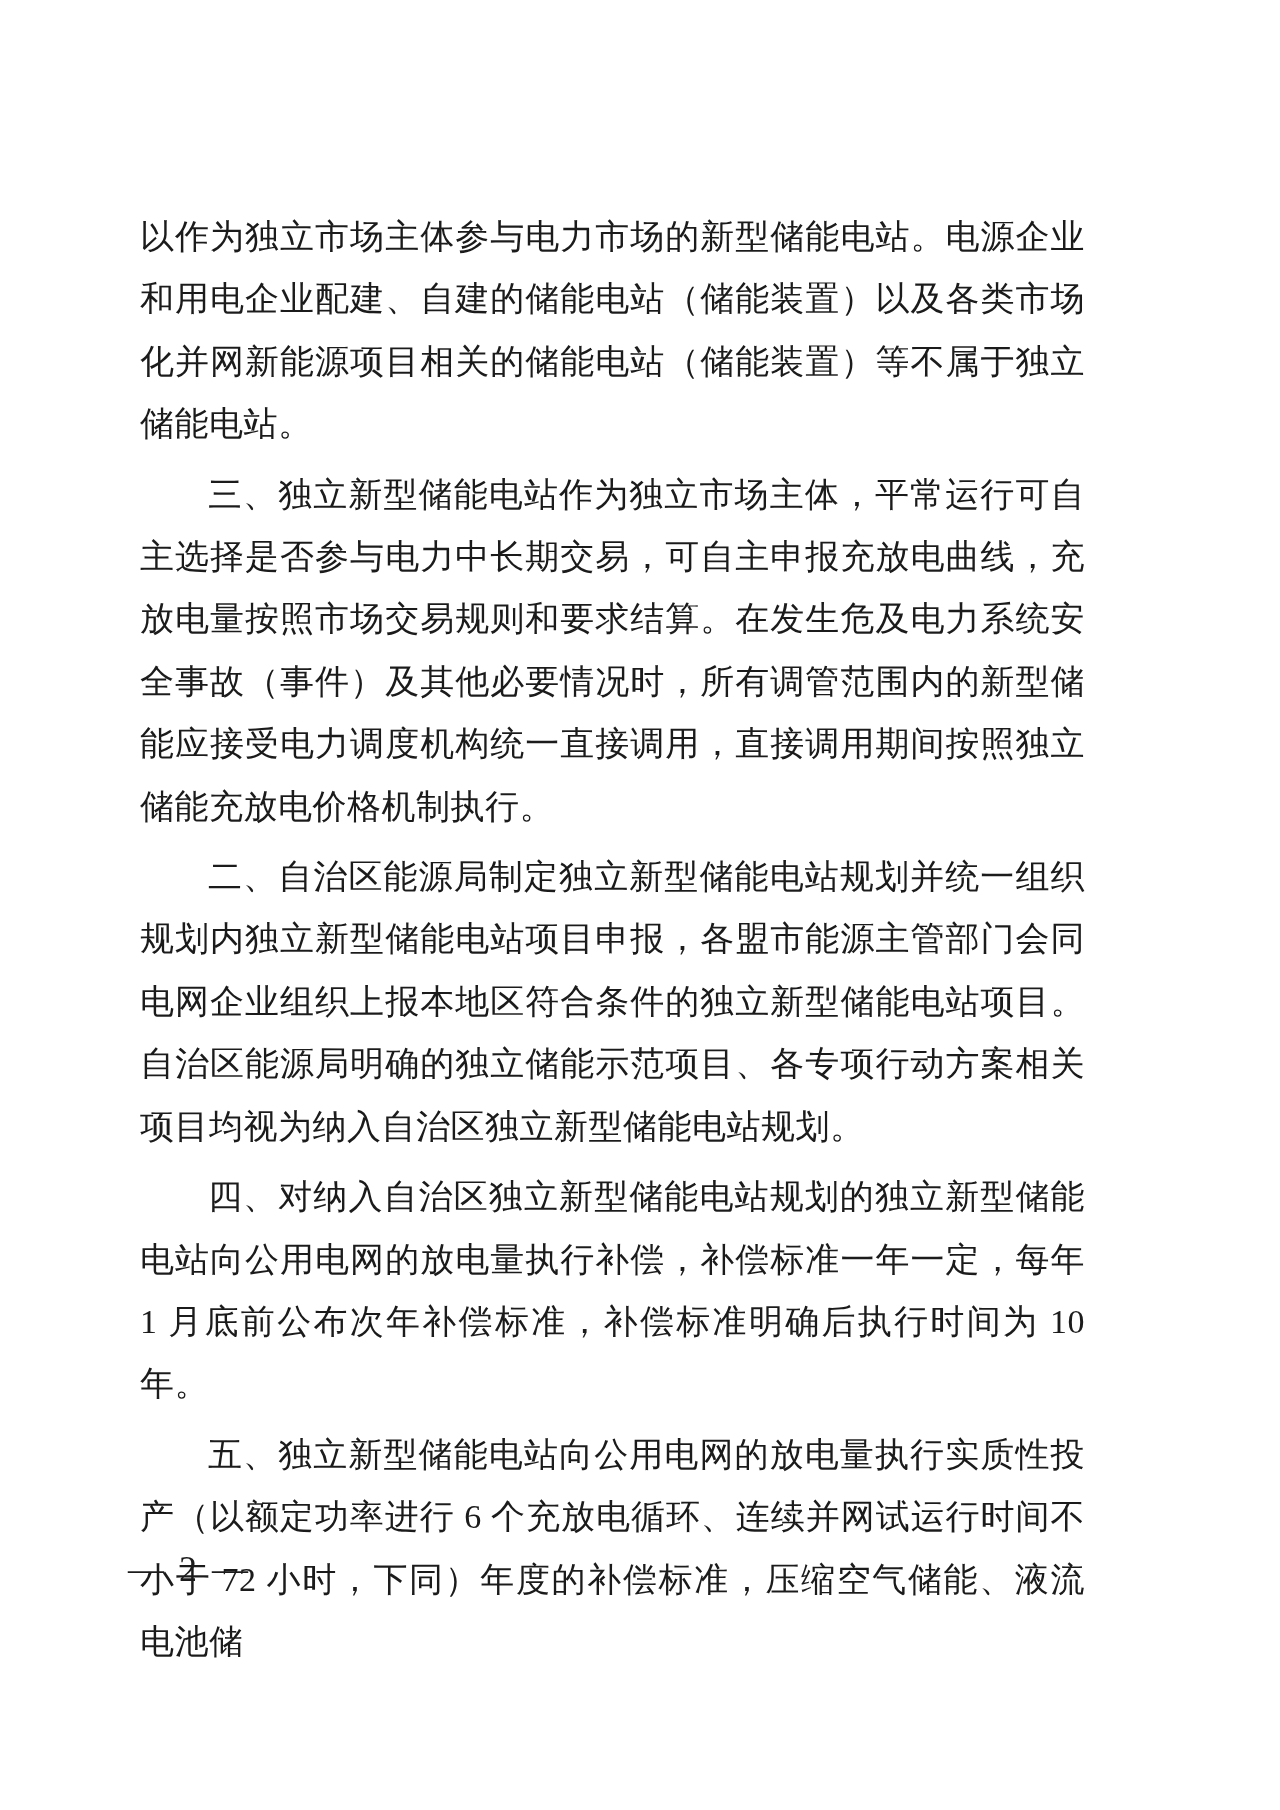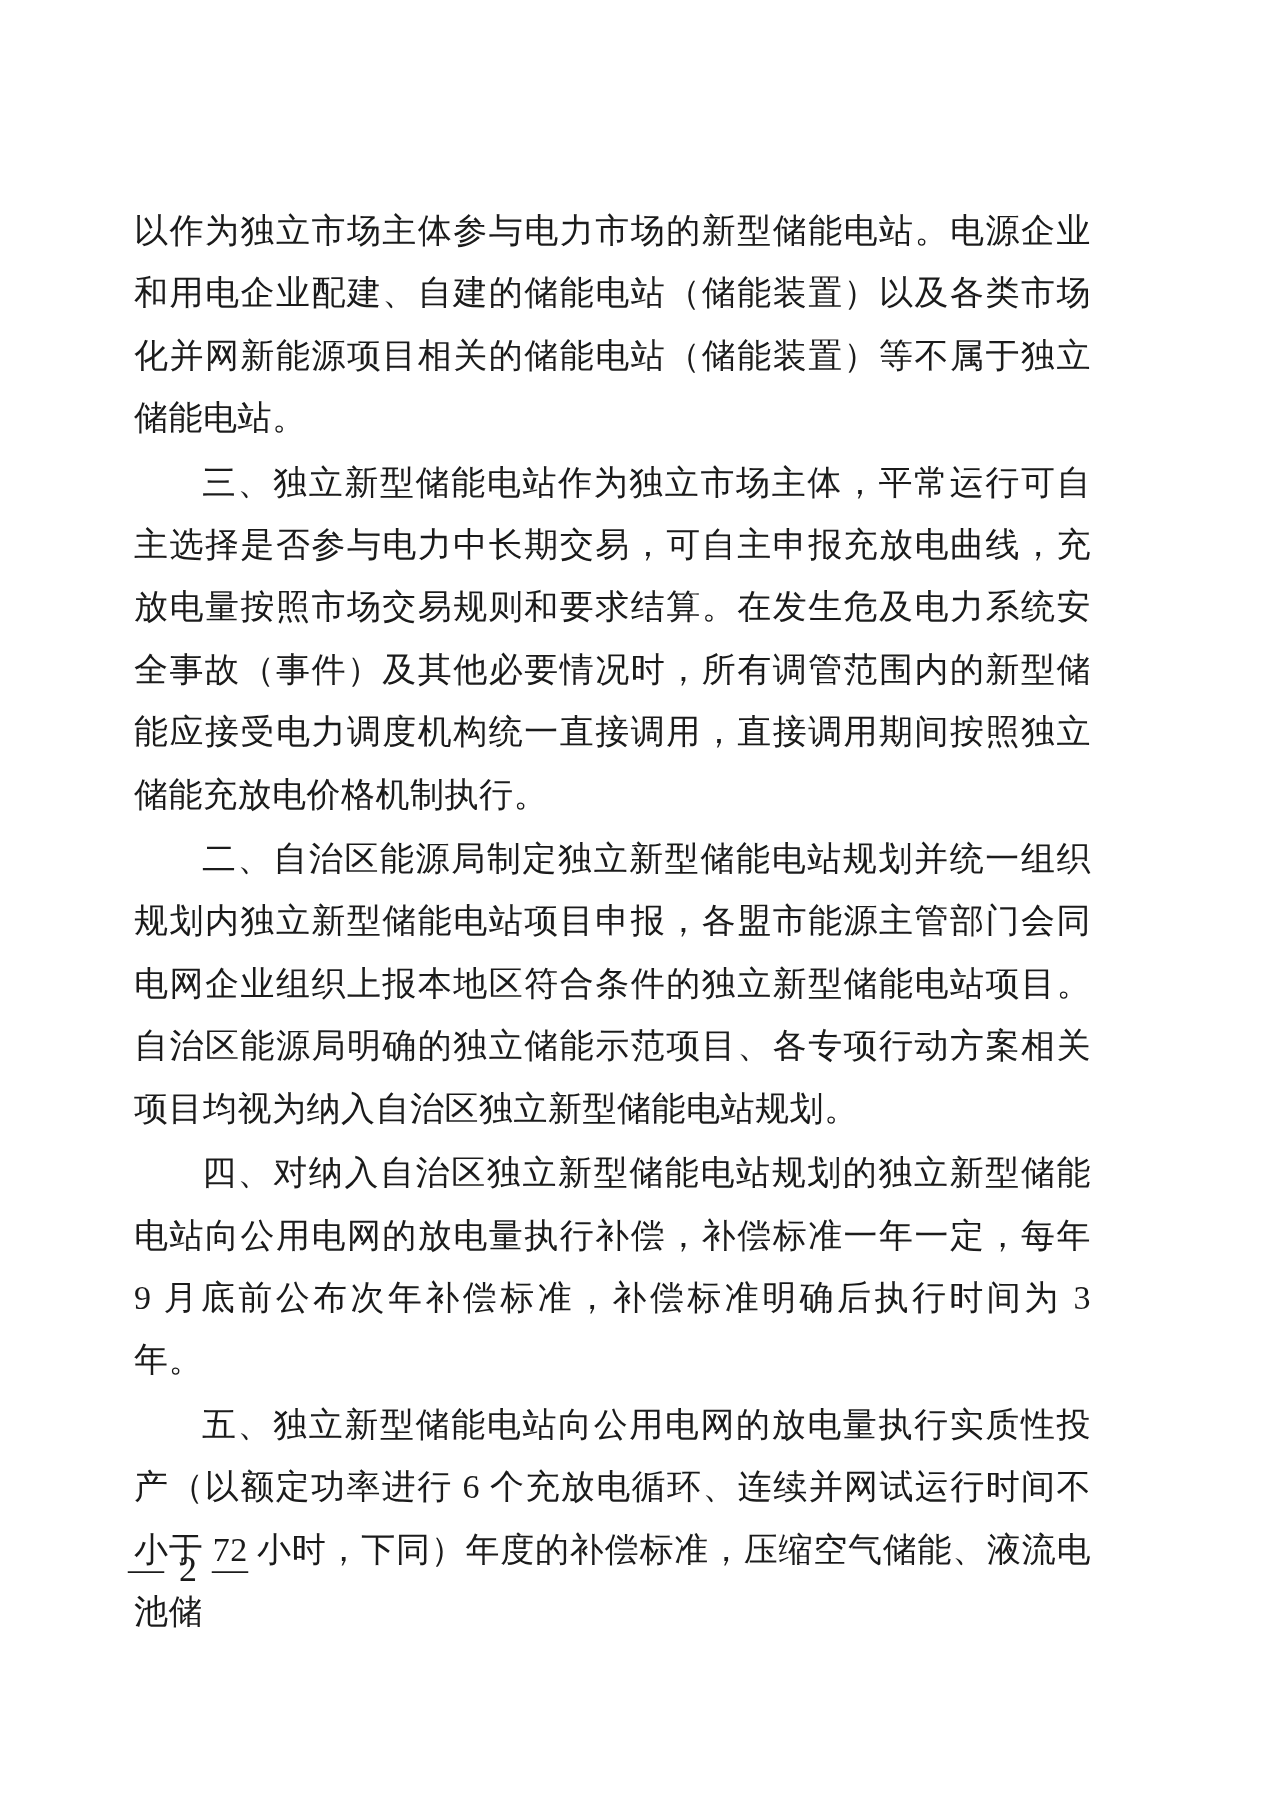--- a/index.html
+++ b/index.html
@@ -20,21 +20,21 @@
     position: absolute;
     left: 132px;
     top: 198px;
     width: 961px;
     font-size: 34px;
     line-height: 62.4px;
     text-align: justify;
     text-align-last: left;
   }
   .para {
-    margin: 2px;
+    margin: 8px;
     padding: 0;
     letter-spacing: 0.5px;
   }
   .para.indent {
     text-indent: 2em;
   }
   .page-number {
     position: absolute;
     left: 128px;
     top: 1548px;
@@ -45,17 +45,17 @@
   }
 </style>
 </head>
 <body>
 
 <div class="page">
   <div class="text-block">
     <p class="para">以作为独立市场主体参与电力市场的新型储能电站。电源企业和用电企业配建、自建的储能电站（储能装置）以及各类市场化并网新能源项目相关的储能电站（储能装置）等不属于独立储能电站。</p>
     <p class="para indent">三、独立新型储能电站作为独立市场主体，平常运行可自主选择是否参与电力中长期交易，可自主申报充放电曲线，充放电量按照市场交易规则和要求结算。在发生危及电力系统安全事故（事件）及其他必要情况时，所有调管范围内的新型储能应接受电力调度机构统一直接调用，直接调用期间按照独立储能充放电价格机制执行。</p>
     <p class="para indent">二、自治区能源局制定独立新型储能电站规划并统一组织规划内独立新型储能电站项目申报，各盟市能源主管部门会同电网企业组织上报本地区符合条件的独立新型储能电站项目。自治区能源局明确的独立储能示范项目、各专项行动方案相关项目均视为纳入自治区独立新型储能电站规划。</p>
-    <p class="para indent">四、对纳入自治区独立新型储能电站规划的独立新型储能电站向公用电网的放电量执行补偿，补偿标准一年一定，每年 9 月底前公布次年补偿标准，补偿标准明确后执行时间为 3 年。</p>
+    <p class="para indent">四、对纳入自治区独立新型储能电站规划的独立新型储能电站向公用电网的放电量执行补偿，补偿标准一年一定，每年 1 月底前公布次年补偿标准，补偿标准明确后执行时间为 10 年。</p>
     <p class="para indent">五、独立新型储能电站向公用电网的放电量执行实质性投产（以额定功率进行 6 个充放电循环、连续并网试运行时间不小于 72 小时，下同）年度的补偿标准，压缩空气储能、液流电池储</p>
   </div>
   <div class="page-number">— 2 —</div>
 </div>
 
 </body></html>

